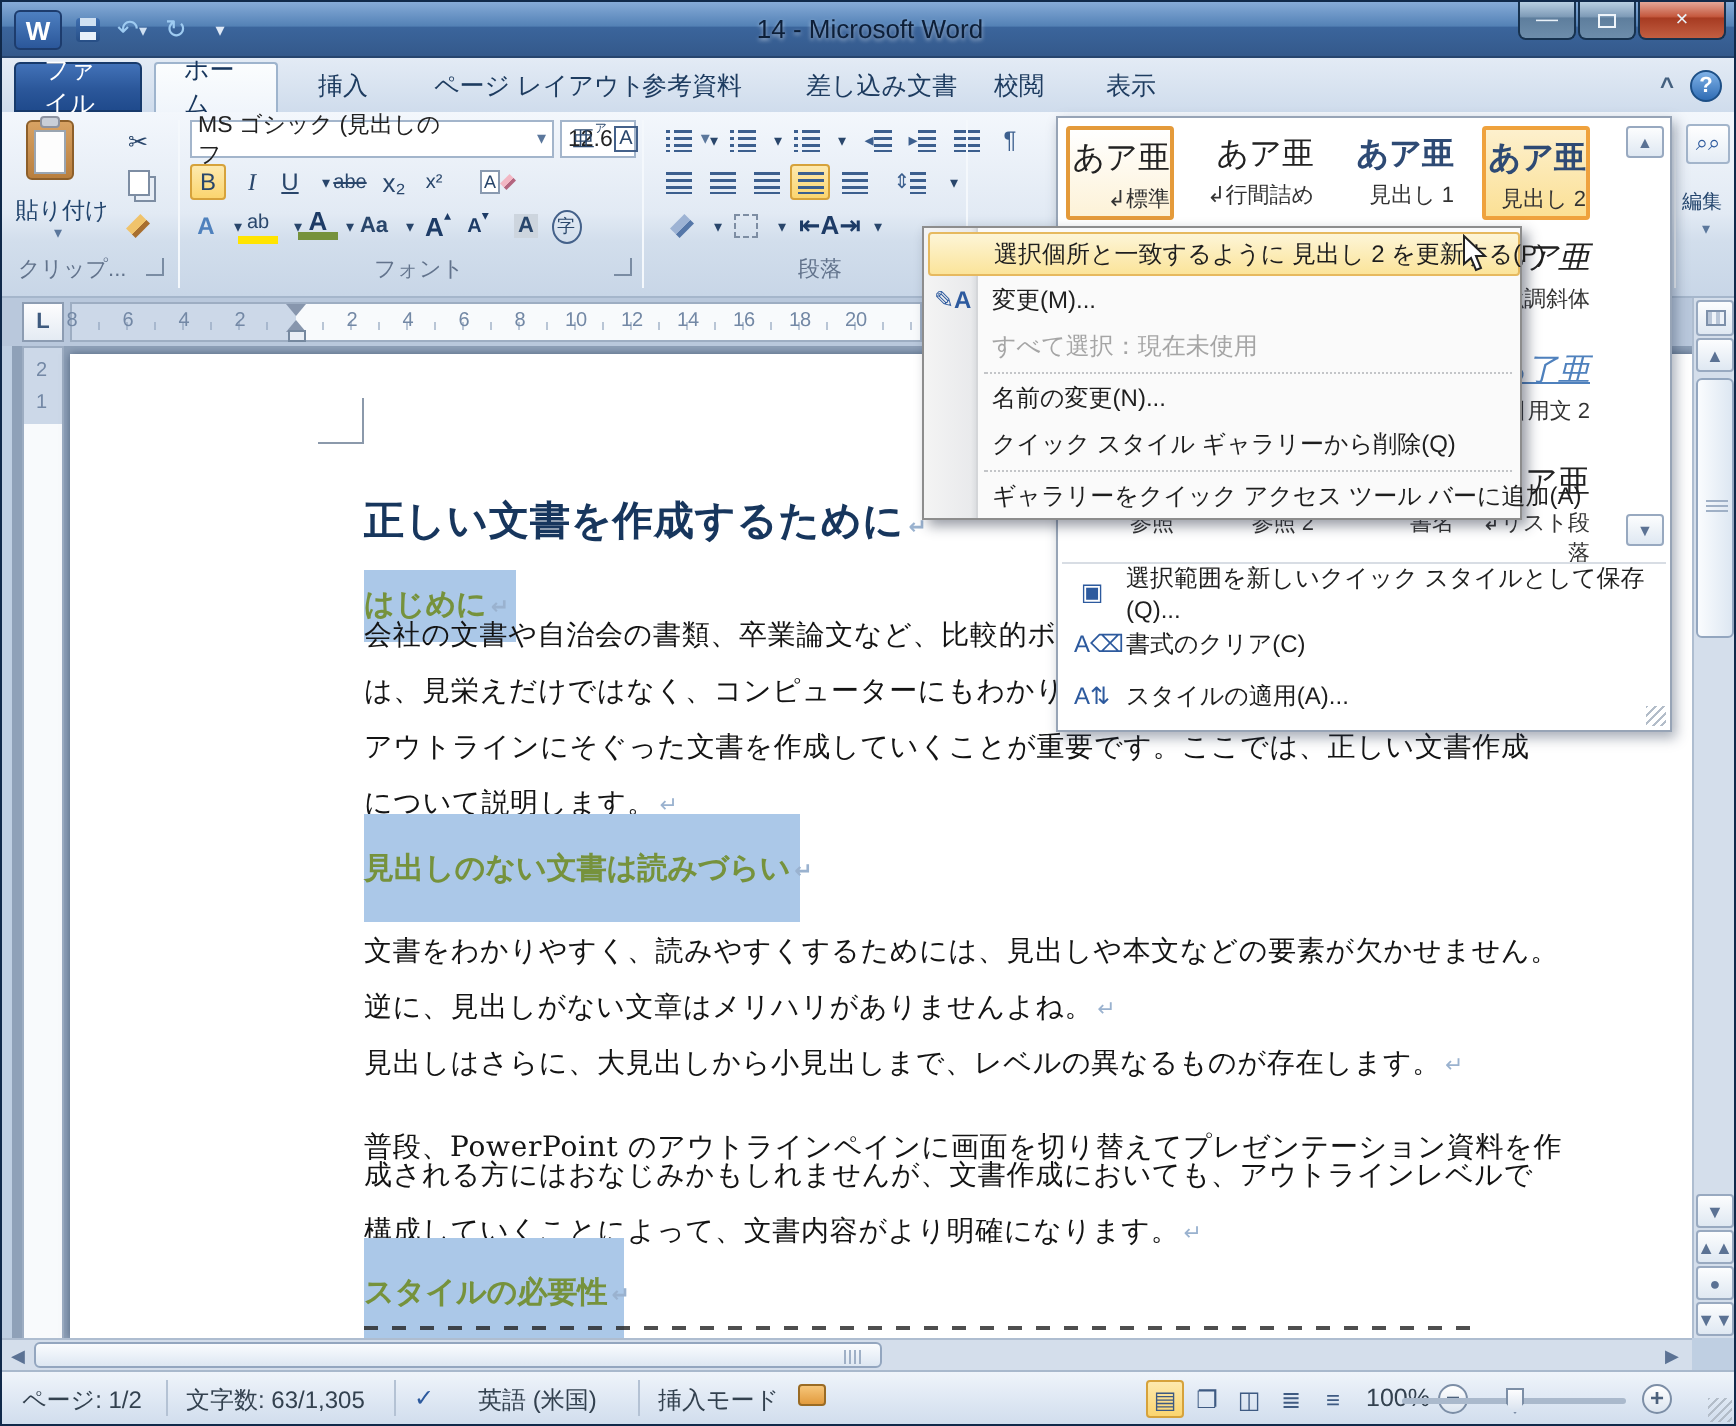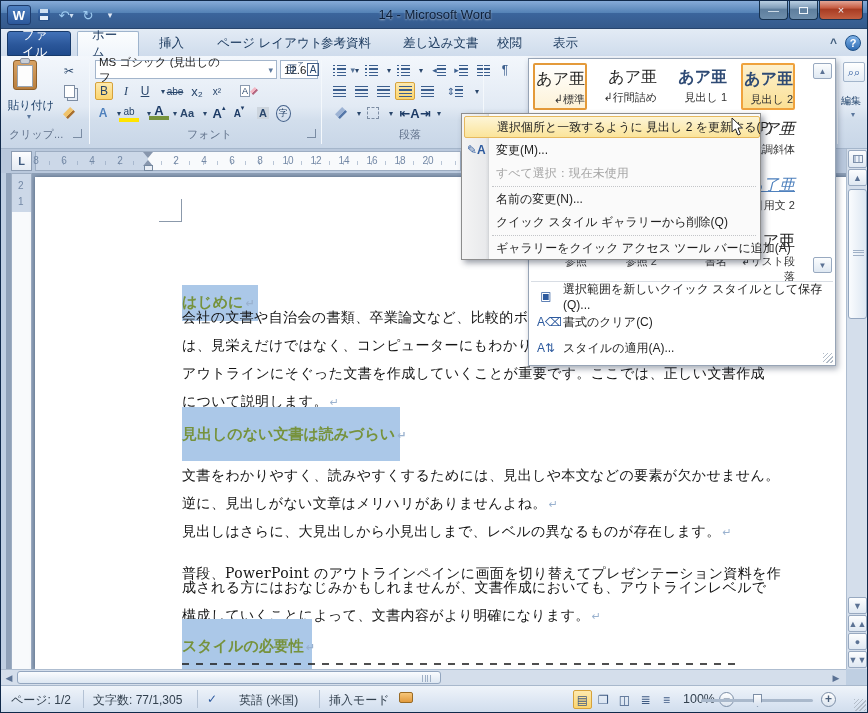--- a/index.html
+++ b/index.html
@@ -336,20 +336,21 @@
   </div>
 
   <div id="docarea" class="abs">
     <div id="vruler">
       <div class="vband"></div>
       <span class="vnum" style="top:6px;">2</span>
       <span class="vnum" style="top:22px;">1</span>
     </div>
     <div id="page">
       <div class="cropmark"></div>
+      <div class="doc-title eol">正しい文書を作成するために</div>
       <div class="hlblock" style="left:147px;top:108px;width:76px;height:36px;"></div>
       <div class="hd abs eol" style="left:147px;top:116px;">はじめに</div>
       <div class="bodyline" style="top:132px;">会社の文書や自治会の書類、卒業論文など、比較的ボリュ</div>
       <div class="bodyline" style="top:160px;">は、見栄えだけではなく、コンピューターにもわかりやすい</div>
       <div class="bodyline" style="top:188px;">アウトラインにそぐった文書を作成していくことが重要です。ここでは、正しい文書作成</div>
       <div class="bodyline eol" style="top:216px;">について説明します。</div>
       <div class="hlblock" style="left:147px;top:230px;width:218px;height:54px;"></div>
       <div class="hd abs eol" style="left:147px;top:248px;">見出しのない文書は読みづらい</div>
       <div class="bodyline" style="top:290px;">文書をわかりやすく、読みやすくするためには、見出しや本文などの要素が欠かせません。</div>
       <div class="bodyline eol" style="top:318px;">逆に、見出しがない文章はメリハリがありませんよね。</div>
@@ -377,21 +378,21 @@
 
   <div id="hscroll" class="abs">
     <div class="hbtn" style="left:1px;">◀</div>
     <div id="hthumb"></div>
     <div class="hbtn" style="left:828px;">▶</div>
   </div>
 
   <div id="statusbar" class="abs">
     <div class="sitem" style="left:10px;">ページ: 1/2</div>
     <div class="sdiv" style="left:82px;"></div>
-    <div class="sitem" style="left:92px;">文字数: 77/1,305</div>
+    <div class="sitem" style="left:92px;">文字数: 63/1,305</div>
     <div class="sdiv" style="left:196px;"></div>
     <div class="sitem" style="left:206px;color:#2d5a9e;font-weight:bold;">✓</div>
     <div class="sitem" style="left:238px;">英語 (米国)</div>
     <div class="sdiv" style="left:318px;"></div>
     <div class="sitem" style="left:328px;">挿入モード</div>
     <div class="sitem" style="left:398px;">
         <span style="display:block;width:14px;height:11px;background:linear-gradient(#f6c67a,#e29b3e);border:1px solid #9a6b24;border-radius:2px;"></span>
       </div>
     <div class="viewbtn active" style="left:572px;">▤</div>
     <div class="viewbtn" style="left:593px;">❐</div>

